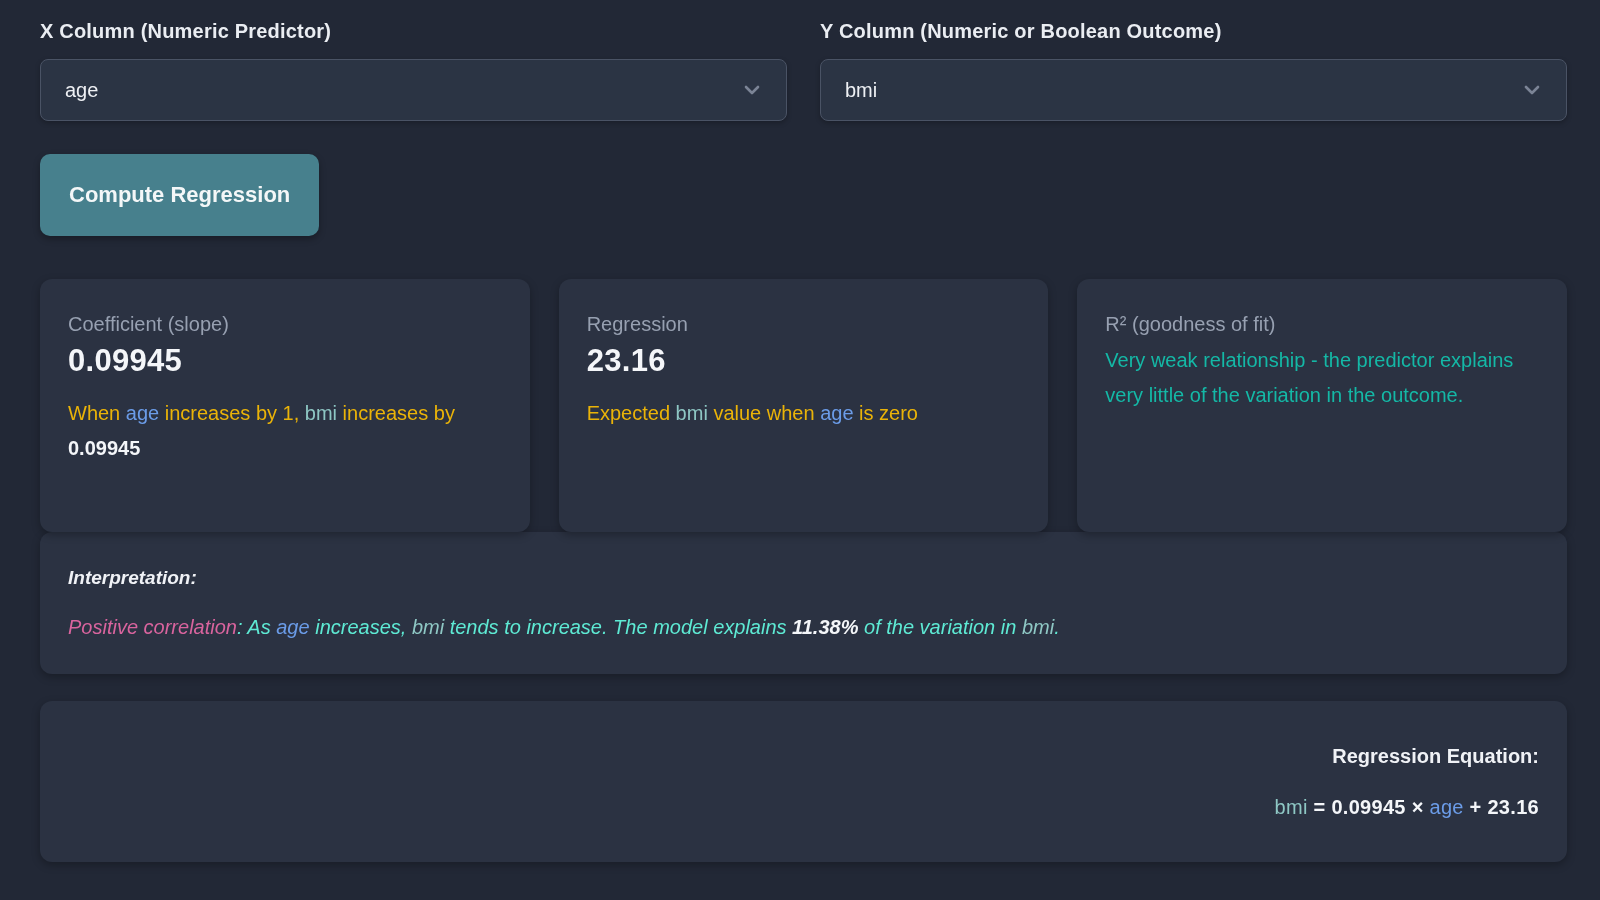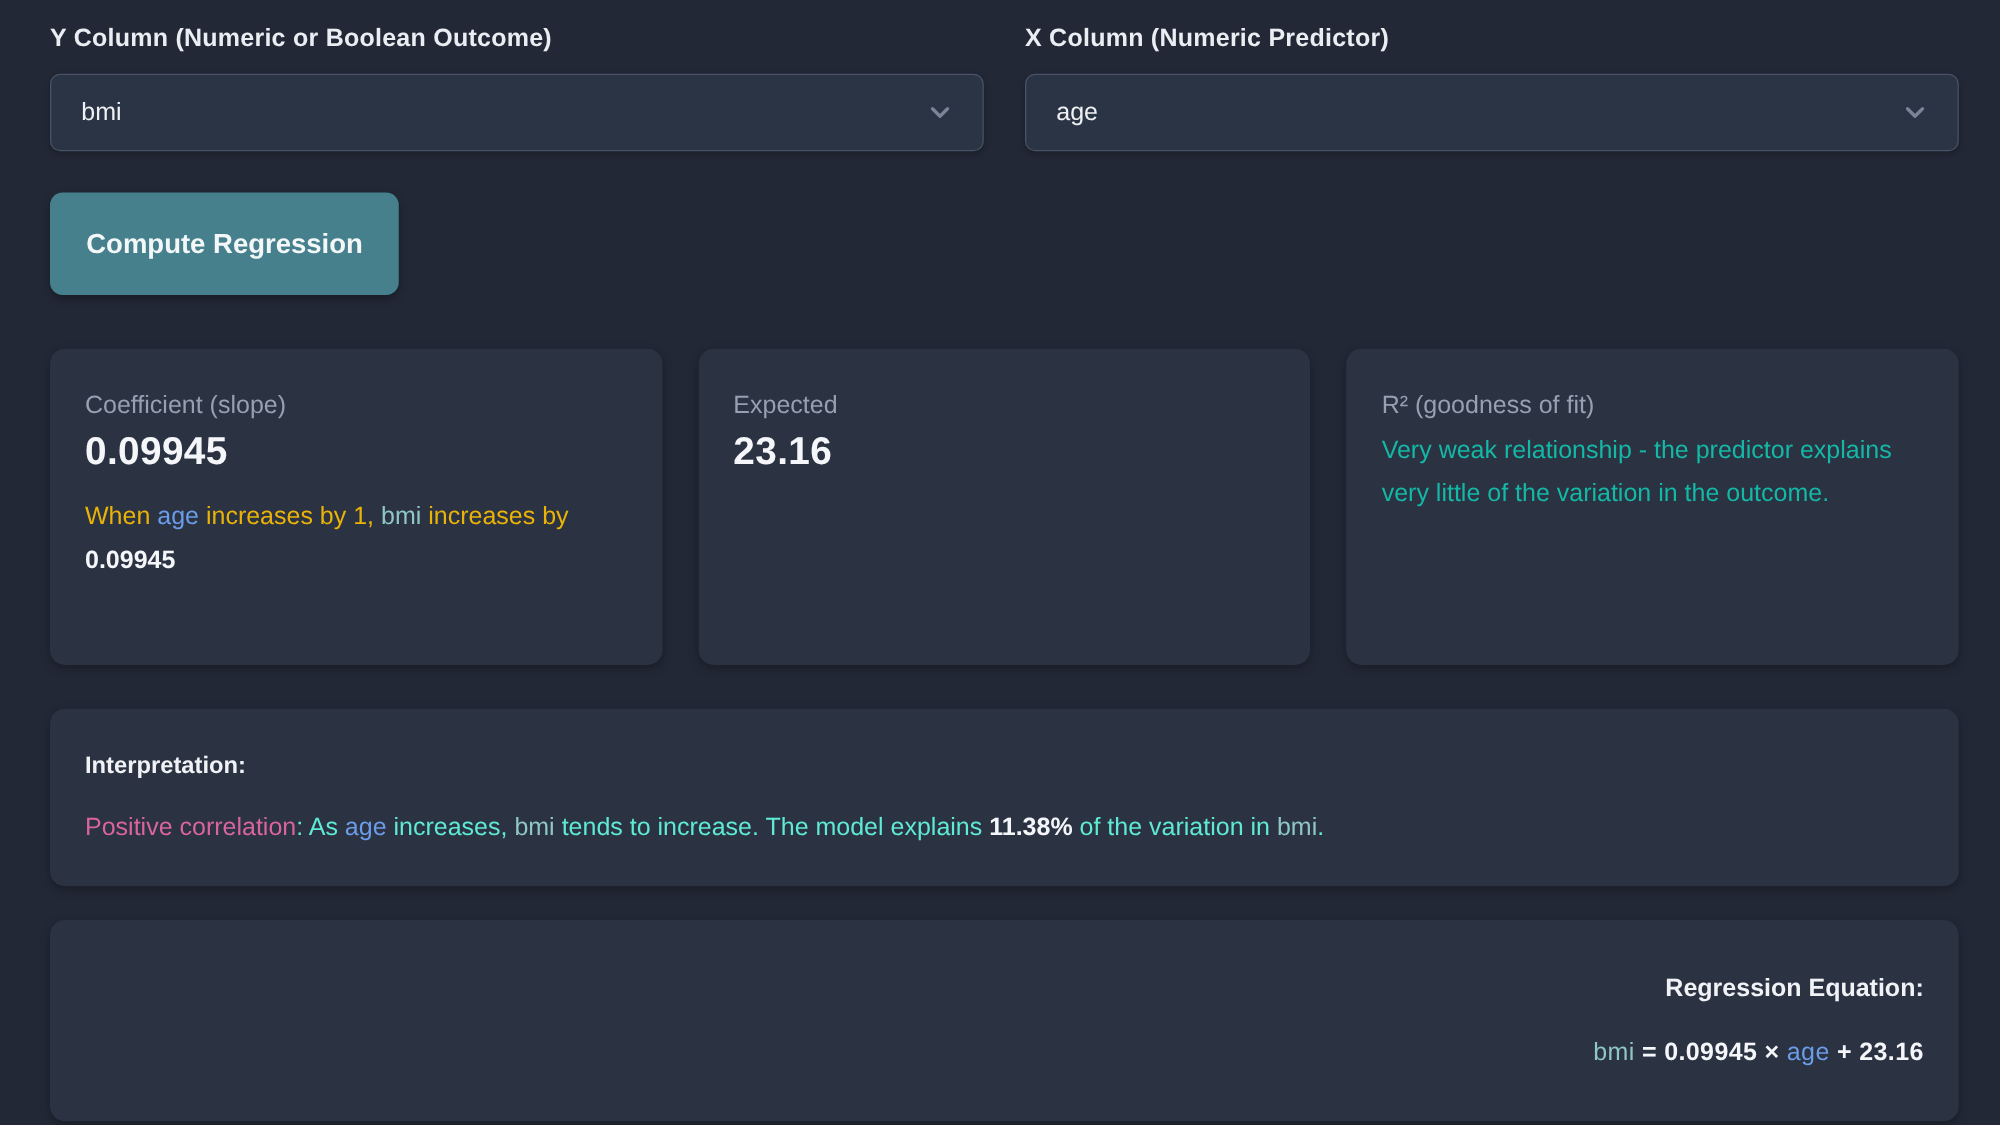--- a/index.html
+++ b/index.html
@@ -74,21 +74,21 @@
   .card-value { font-size: 31px; font-weight: 700; color: #f4f6f9; margin-bottom: 17px; letter-spacing: 0.3px; }
   .card-desc  { font-size: 20px; line-height: 35px; color: #97a0b1; }
 
   
   .panel {
     background: #2b3242;
     border-radius: 12px;
     box-shadow: 0 3px 8px rgba(0,0,0,0.28);
     padding: 35px 28px 33px 28px;
   }
-  .interpretation-panel { margin-top: 35px; min-height: 142px; }
+  .interpretation-panel { min-height: 142px; font-style: italic; }
   .panel-heading {
     font-size: 19px;
     font-weight: 700;
     color: #f0f2f6;
     margin-bottom: 25px;
   }
   .panel-body { font-size: 20px; color: #e4e8ee; line-height: 26px; }
 
   .equation-panel { margin-top: 27px; min-height: 161px; padding-top: 44px; text-align: right; }
   .equation-panel .panel-heading { font-size: 20px; margin-bottom: 28px; }
@@ -104,54 +104,55 @@
   .seg-white  { color: #5eead4; }
   .seg-bold   { color: #f4f6f9; font-weight: 700; }
 </style>
 </head>
 <body>
 
 <div class="page">
 
   <div class="form-row">
     <div class="field">
-      <div class="field-label">Y Column (Numeric or Boolean Outcome)</div>
+      <div class="field-label">X Column (Numeric Predictor)</div>
       <div class="select">
-        <span class="select-value">bmi</span>
+        <span class="select-value">age</span>
         <span class="chevron">
           <svg width="24" height="24" viewBox="0 0 20 20">
               <polyline points="5,7.5 10,12.5 15,7.5" fill="none" stroke="#7b8496" stroke-width="2.2" stroke-linecap="round" stroke-linejoin="round"></polyline>
             </svg>
         </span>
       </div>
     </div>
     <div class="field">
-      <div class="field-label">X Column (Numeric Predictor)</div>
+      <div class="field-label">Y Column (Numeric or Boolean Outcome)</div>
       <div class="select">
-        <span class="select-value">age</span>
+        <span class="select-value">bmi</span>
         <span class="chevron">
           <svg width="24" height="24" viewBox="0 0 20 20">
               <polyline points="5,7.5 10,12.5 15,7.5" fill="none" stroke="#7b8496" stroke-width="2.2" stroke-linecap="round" stroke-linejoin="round"></polyline>
             </svg>
         </span>
       </div>
     </div>
   </div>
 
   <button class="compute-btn">Compute Regression</button>
 
   <div class="cards-row">
     <div class="card">
       <div class="card-title">Coefficient (slope)</div>
       <div class="card-value">0.09945</div>
       <div class="card-desc"><span class="seg-muted">When </span><span class="seg-blue">age</span><span class="seg-muted"> increases by 1, </span><span class="seg-teal">bmi</span><span class="seg-muted"> increases by </span><span class="seg-bold">0.09945</span></div>
     </div>
     <div class="card">
-      <div class="card-title">Expected</div>
+      <div class="card-title">Regression</div>
       <div class="card-value">23.16</div>
+      <div class="card-desc"><span class="seg-muted">Expected </span><span class="seg-teal">bmi</span><span class="seg-muted"> value when </span><span class="seg-blue">age</span><span class="seg-muted"> is zero</span></div>
     </div>
     <div class="card">
       <div class="card-title">R² (goodness of fit)</div>
       <div class="card-desc"><span class="seg-salmon">Very weak relationship - the predictor explains very little of the variation in the outcome.</span></div>
     </div>
   </div>
 
   <div class="panel interpretation-panel">
     <div class="panel-heading">Interpretation:</div>
     <div class="panel-body"><span class="seg-pink">Positive correlation</span><span class="seg-white">: As </span><span class="seg-blue">age</span><span class="seg-white"> increases, </span><span class="seg-teal">bmi</span><span class="seg-white"> tends to increase. The model explains </span><span class="seg-bold">11.38%</span><span class="seg-white"> of the variation in </span><span class="seg-teal">bmi</span><span class="seg-white">.</span></div>

